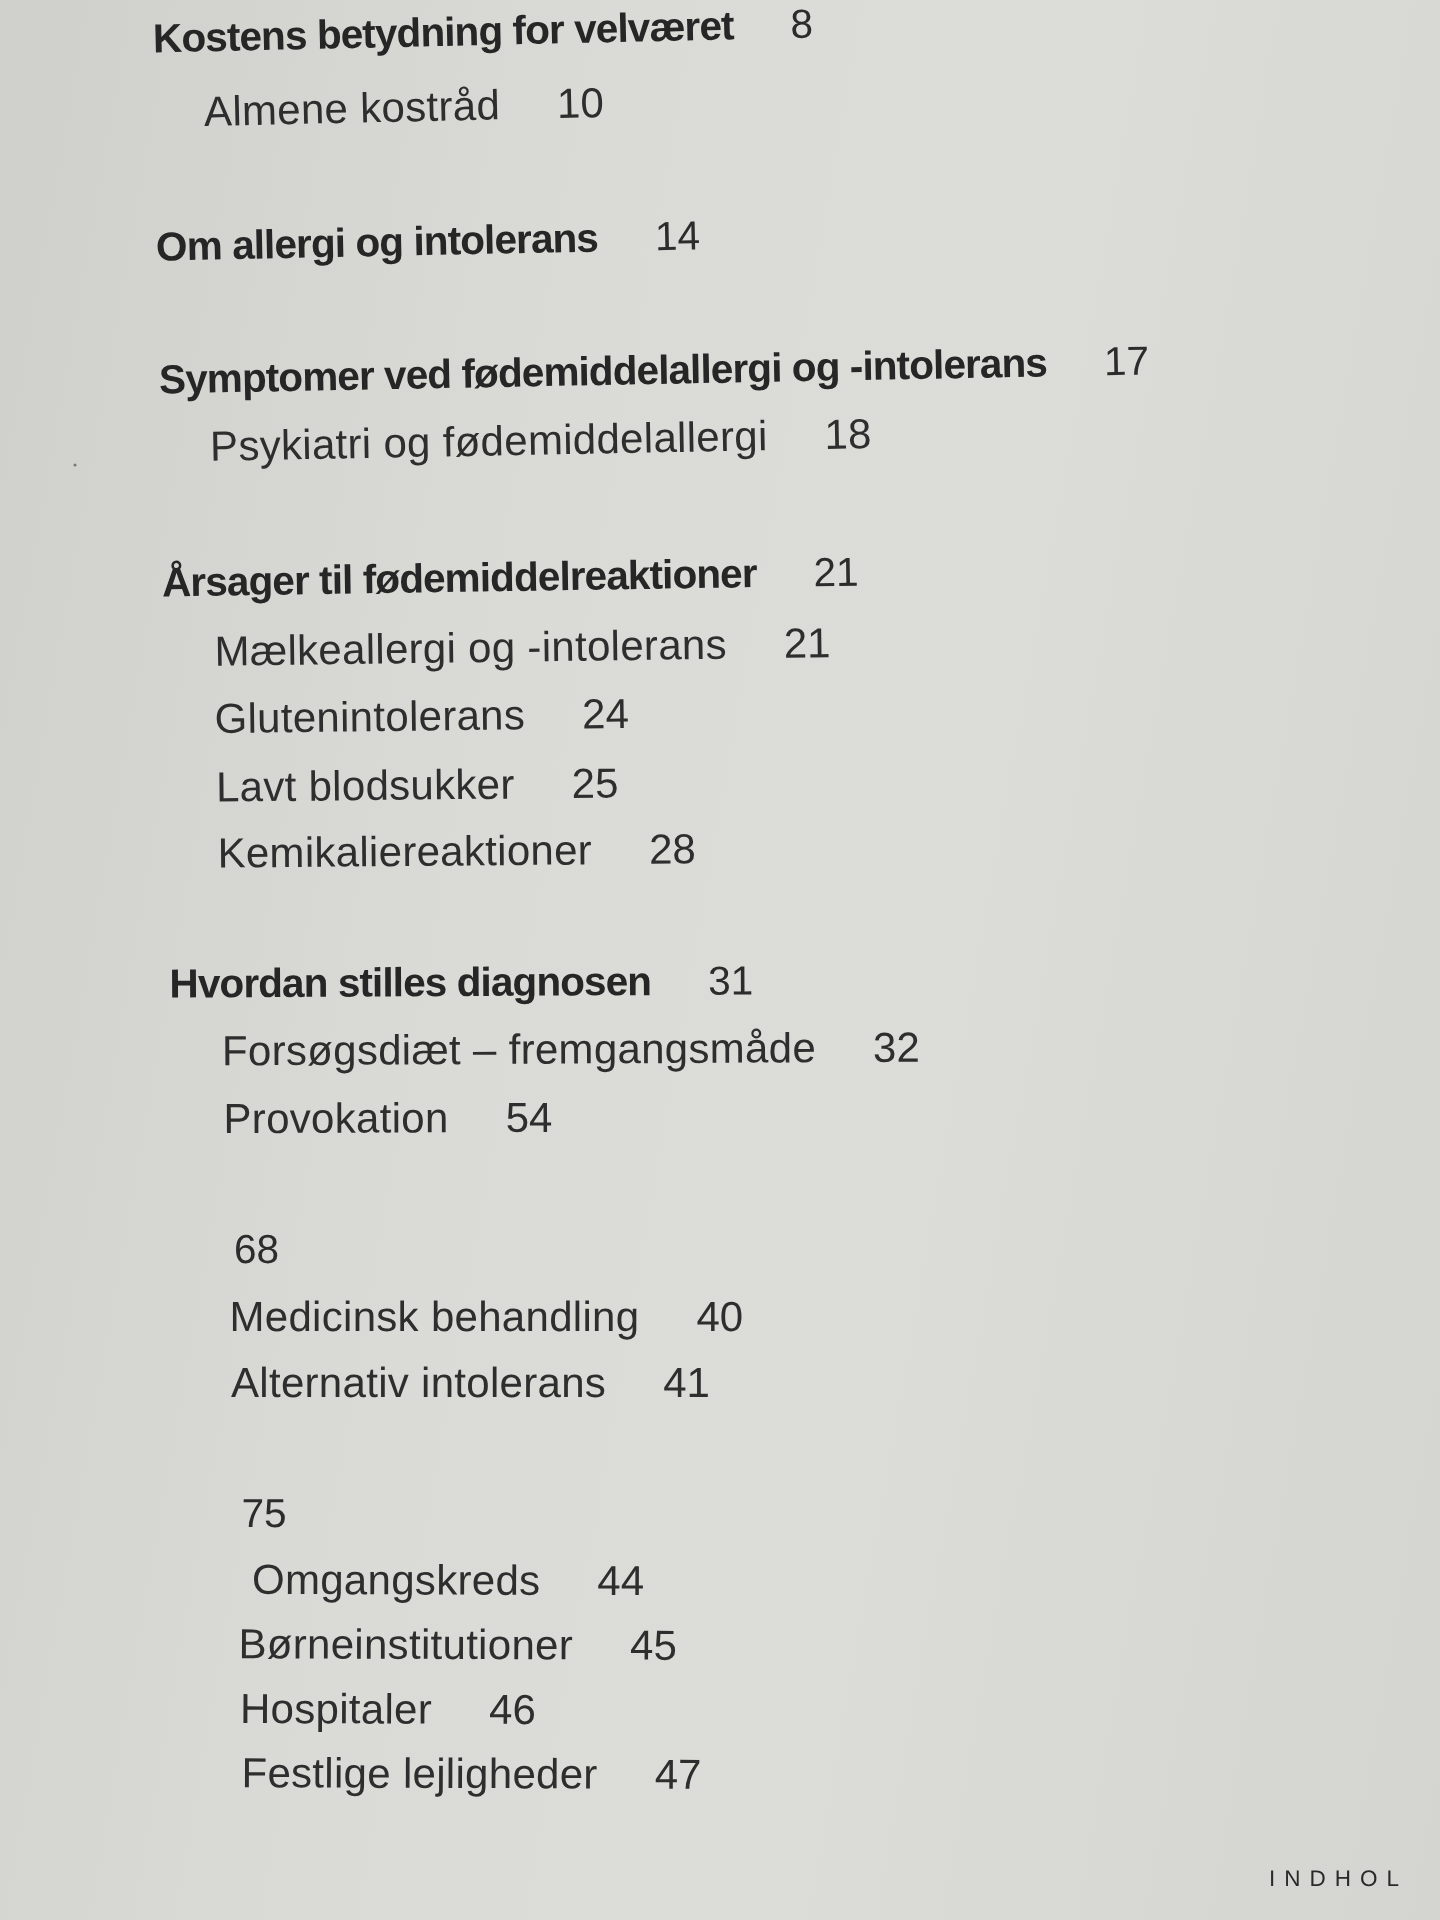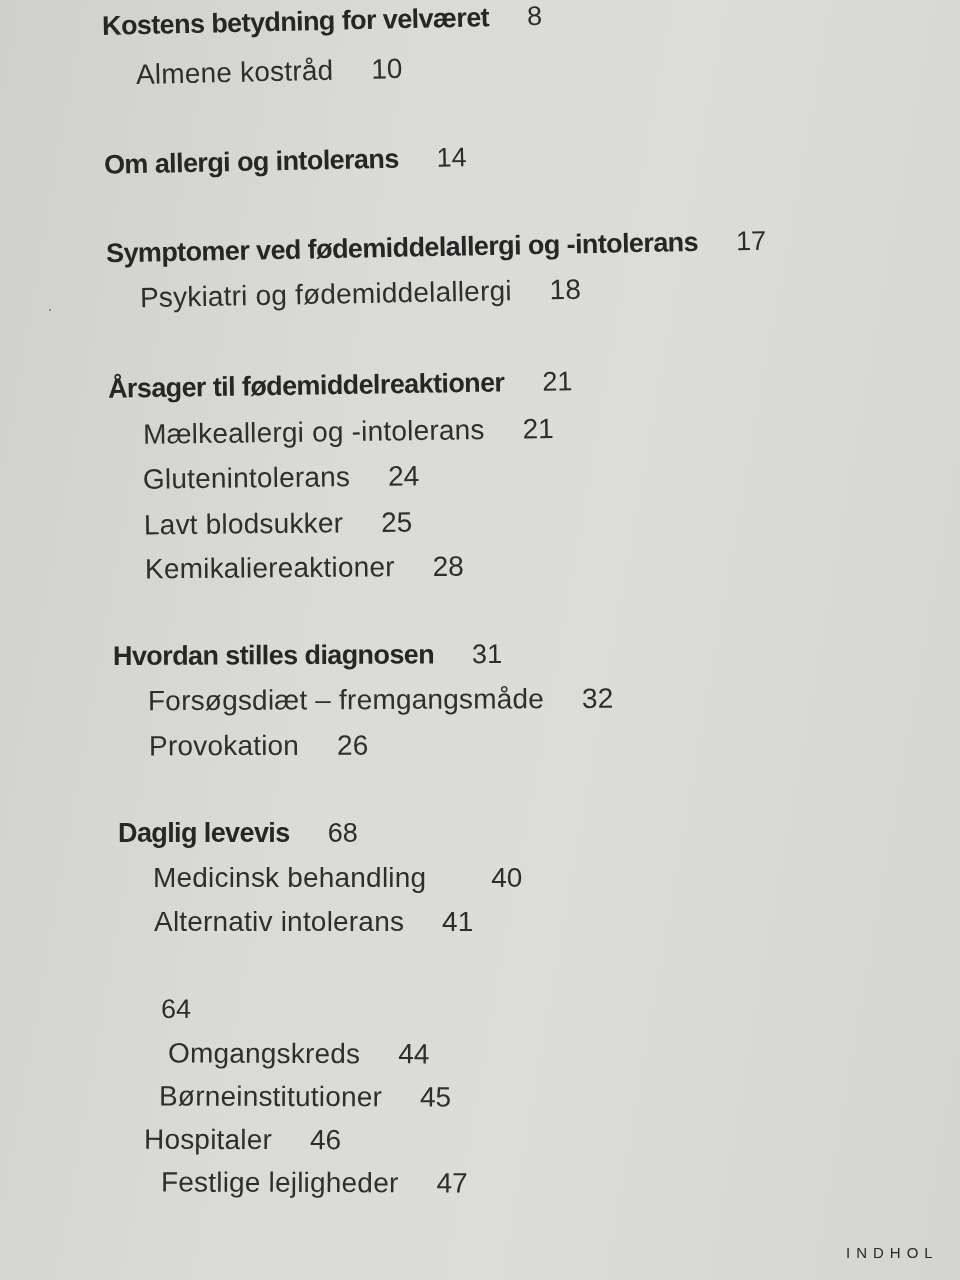--- a/index.html
+++ b/index.html
@@ -124,48 +124,47 @@
     <div class="entry chapter" style="left:113px; top:640px; transform:rotate(-0.3deg);">
       <span class="title">Hvordan stilles diagnosen</span>
       <span class="page-num">31</span>
     </div>
     <div class="entry section" style="left:148px; top:684px; transform:rotate(-0.3deg);">
       <span class="title">Forsøgsdiæt – fremgangsmåde</span>
       <span class="page-num">32</span>
     </div>
     <div class="entry section" style="left:149px; top:730px; transform:rotate(-0.2deg);">
       <span class="title">Provokation</span>
-      <span class="page-num">26</span>
+      <span class="page-num">54</span>
     </div>
 
     <div class="entry chapter" style="left:118px; top:818px;">
-      <span class="title">Daglig levevis</span>
       <span class="page-num">68</span>
     </div>
-    <div class="entry section" style="left:153px; top:862px;gap:27px;">
+    <div class="entry section" style="left:153px; top:862px;">
       <span class="title">Medicinsk behandling</span>
       <span class="page-num">40</span>
     </div>
     <div class="entry section" style="left:154px; top:906px;">
       <span class="title">Alternativ intolerans</span>
       <span class="page-num">41</span>
     </div>
 
     <div class="entry chapter" style="left:123px; top:994px; transform:rotate(0.2deg);">
-      <span class="page-num">64</span>
+      <span class="page-num">75</span>
     </div>
     <div class="entry section" style="left:168px; top:1038px; transform:rotate(0.2deg);">
       <span class="title">Omgangskreds</span>
       <span class="page-num">44</span>
     </div>
     <div class="entry section" style="left:159px; top:1081px; transform:rotate(0.2deg);">
       <span class="title">Børneinstitutioner</span>
       <span class="page-num">45</span>
     </div>
-    <div class="entry section" style="left:144px; top:1124px; transform:rotate(0.2deg);align-items:flex-end;">
+    <div class="entry section" style="left:160px; top:1124px; transform:rotate(0.2deg);align-items:flex-end;">
       <span class="title">Hospitaler</span>
       <span class="page-num">46</span>
     </div>
     <div class="entry section" style="left:161px; top:1167px; transform:rotate(0.2deg);">
       <span class="title">Festlige lejligheder</span>
       <span class="page-num">47</span>
     </div>
   </div>
 
   <div class="running-footer">INDHOL</div>

